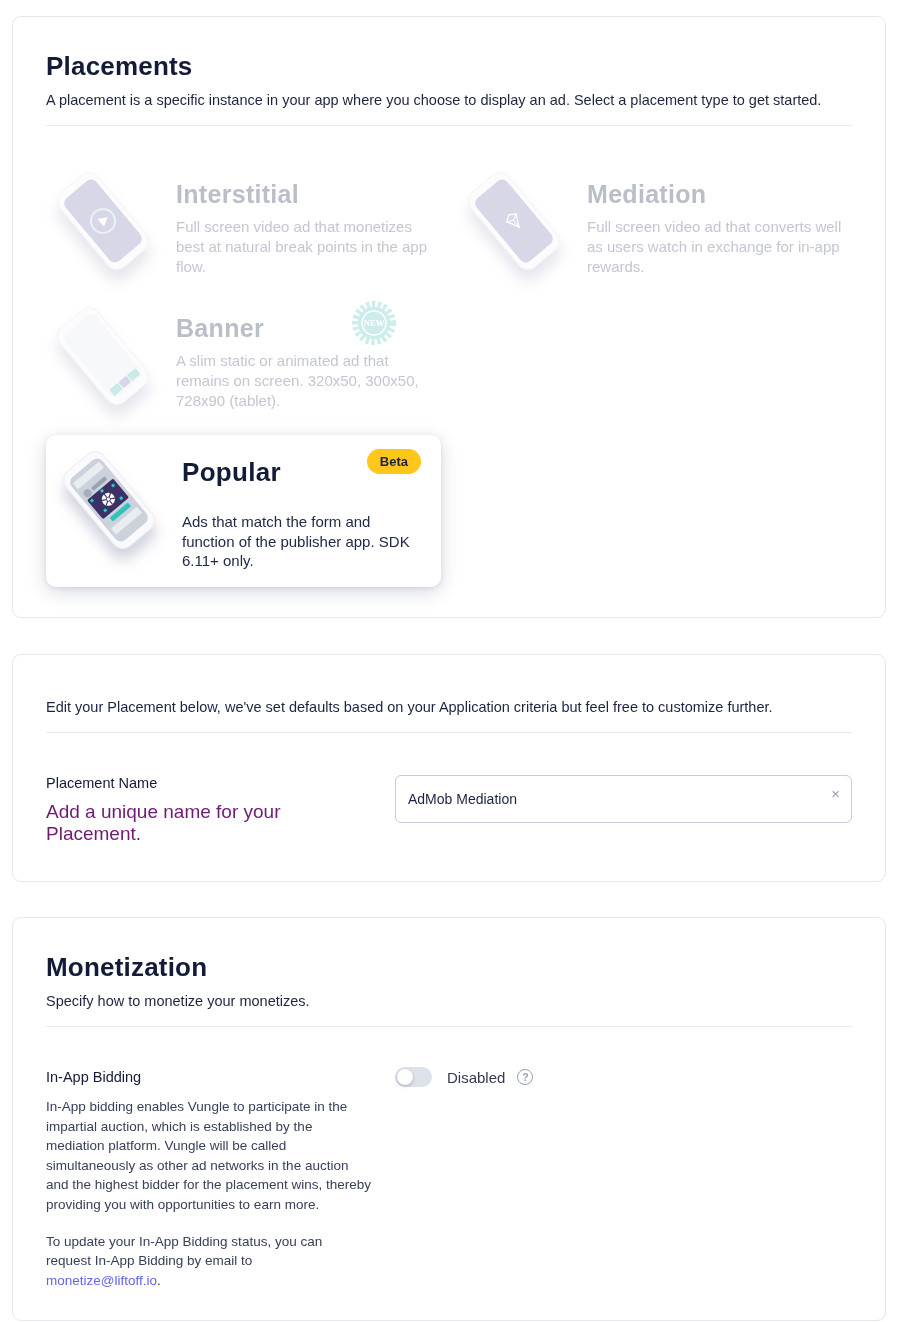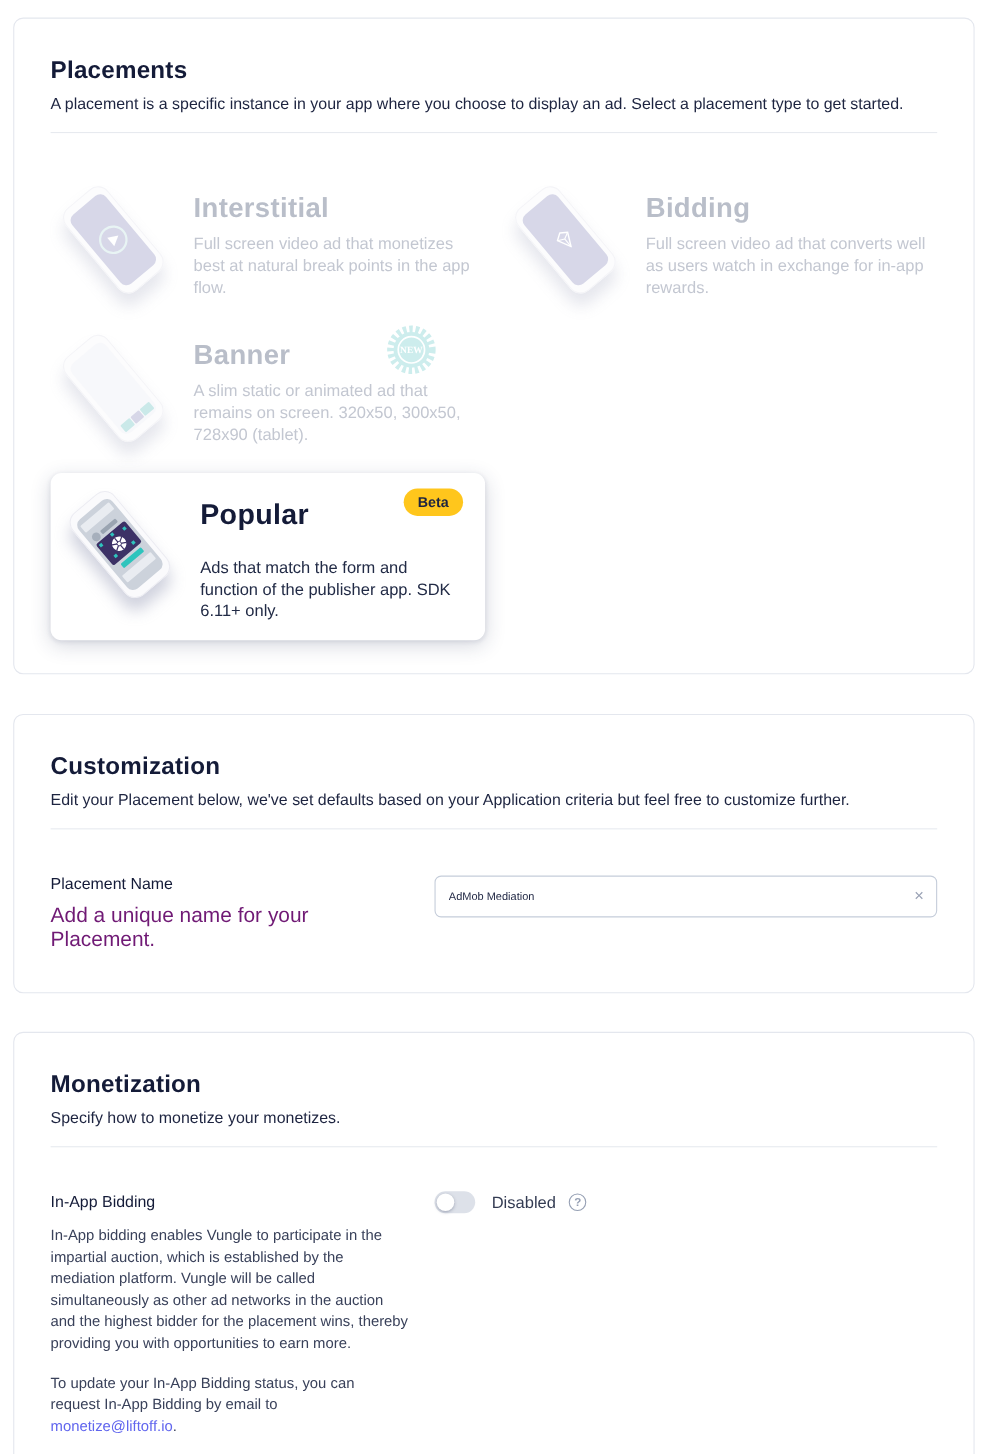--- a/index.html
+++ b/index.html
@@ -11,31 +11,31 @@
     position:relative;
   }
   .card {
     margin:0 12px; background:#fff;
     border:1px solid #e4e7ee; border-radius:9px;
     padding:34px 33px 30px;
   }
   .card-1 { margin-top:16px; }
   .card-2 { margin-top:36px; padding-bottom:36px; }
   .card-3 { margin-top:35px; padding-bottom:30px; }
-  .section-title { font-size:22px; font-weight:700; color:#141b38; letter-spacing:.2px; }
+  .section-title { font-size:26px; font-weight:700; color:#141b38; letter-spacing:.2px; }
   .section-sub { margin-top:10px; font-size:14.5px; color:#1d2440; }
   .divider { margin-top:17px; border-top:1px solid #e7eaef; height:0; }
 
   
   .type-grid {
     margin-top:40px;
     display:grid; grid-template-columns:1fr 1fr;
     column-gap:16px; row-gap:24px;
   }
-  .type-item { display:flex; align-items:flex-end; position:relative; min-height:110px; }
+  .type-item { display:flex; align-items:center; position:relative; min-height:110px; }
   .type-text { padding-top:14px; flex:1; max-width:268px; }
   .type-title { font-size:25px; font-weight:700; color:#b9bec9; letter-spacing:.3px; }
   .type-desc { margin-top:8px; font-size:15px; line-height:1.32; color:#c3c7d1; }
 
   
   .native-card {
     grid-column:1; position:relative;
     background:#fff; border-radius:10px;
     box-shadow:0 5px 18px rgba(40,50,90,.18), 0 1px 4px rgba(40,50,90,.10);
     padding:12px 20px 16px 6px;
@@ -109,22 +109,22 @@
   .n-bar-bottom { position:absolute; top:64px; left:3px; right:3px; height:8px; background:#e9ecf1; border-radius:1px; }
 
   
   .form-row { margin-top:42px; display:flex; align-items:flex-start; }
   .form-left { flex:0 0 349px; padding-right:24px; }
   .form-right { flex:1; }
   .field-label { font-size:14.5px; font-weight:400; color:#141b38; }
   .field-help { margin-top:10px; font-size:19px; color:#701a75; }
   .text-input-wrap { position:relative; }
   .text-input {
-    width:100%; height:38px; border:1px solid #c5cdda; border-radius:6px;
-    padding:0 34px 0 12px; font-size:10px; color:#1c2340;
+    width:100%; height:48px; border:1px solid #c5cdda; border-radius:6px;
+    padding:0 34px 0 12px; font-size:14px; color:#1c2340;
     font-family:"Liberation Sans", sans-serif; outline:none; background:#fff;
   }
   .clear-icon {
     position:absolute; right:12px; top:9px; font-size:15px; color:#9aa2b5;
     cursor:pointer; line-height:20px;
   }
   .bidding-desc { margin-top:12px; font-size:13.5px; line-height:1.45; color:#39415a; max-width:335px; }
   .bidding-note { margin-top:17px; font-size:13.5px; line-height:1.45; color:#39415a; max-width:320px; }
   .email-link { color:#6065ee; text-decoration:none; }
   .toggle-row { display:flex; align-items:center; margin-top:-2px; }
@@ -175,21 +175,21 @@
             <div class="screen screen-purple">
           <svg width="20" height="18" viewBox="0 0 20 18">
             <polygon points="10,1 16,5 10,17 4,5" fill="none" stroke="#ffffff" stroke-width="1.3"></polygon>
             <polyline points="4,5 10,8 16,5" fill="none" stroke="#ffffff" stroke-width="1"></polyline>
             <line x1="10" y1="8" x2="10" y2="17" stroke="#ffffff" stroke-width="1"></line>
           </svg>
         </div>
           </div>
       </div>
       <div class="type-text">
-        <div class="type-title">Bidding</div>
+        <div class="type-title">Mediation</div>
         <div class="type-desc">Full screen video ad that converts well as users watch in exchange for in-app rewards.</div>
       </div>
     </div>
 
 
     <div class="type-item faded">
       <div class="phone-wrap">
         <div class="phone">
             <div class="screen screen-light">
           <div class="banner-strip">
@@ -245,21 +245,20 @@
         <div class="type-title">Popular</div>
         <div class="type-desc">Ads that match the form and function of the publisher app. SDK 6.11+ only.</div>
       </div>
       <span class="badge-beta">Beta</span>
     </div>
 
   </div>
 </section>
 
 <section class="card card-2">
-  <h1 class="section-title">Customization</h1>
   <p class="section-sub">Edit your Placement below, we've set defaults based on your Application criteria but feel free to customize further.</p>
   <div class="divider"></div>
 
   <div class="form-row">
     <div class="form-left">
       <div class="field-label">Placement Name</div>
       <div class="field-help">Add a unique name for your Placement.</div>
     </div>
     <div class="form-right">
       <div class="text-input-wrap">

